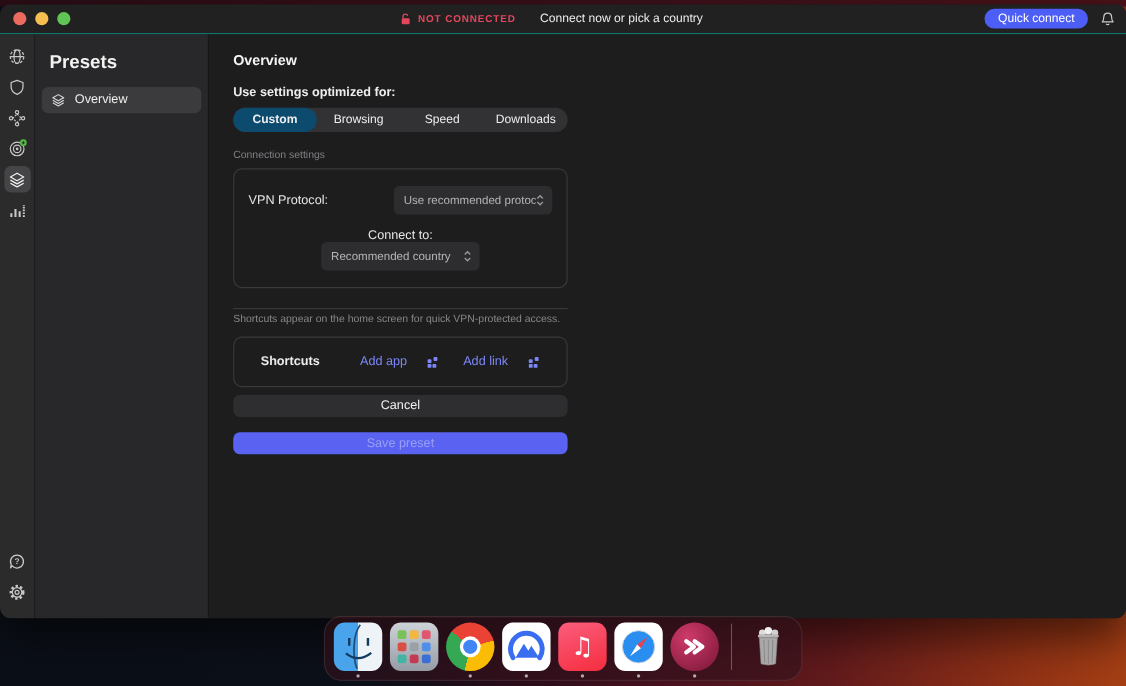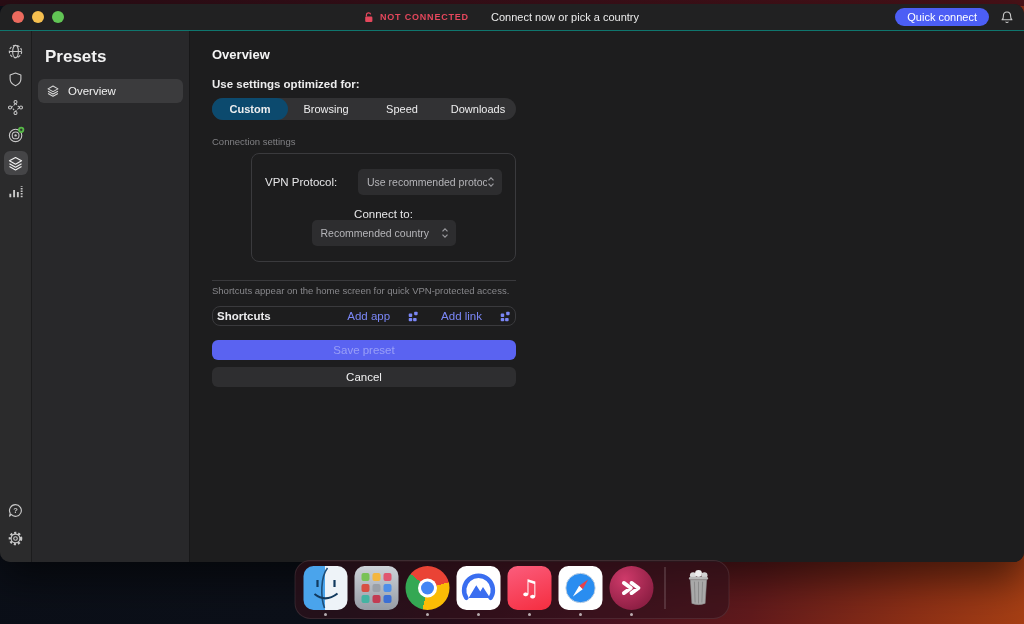--- a/index.html
+++ b/index.html
@@ -59,34 +59,34 @@
 
   .opt-label { margin-top:16px; color:#ededee; font-size:11.5px; font-weight:bold; }
 
   .segments { margin-top:8px; height:22px; background:#323234; border-radius:999px; display:flex; }
   .seg { flex:1; display:flex; align-items:center; justify-content:center; color:#eeeeef;
     font-size:11px; border-radius:999px; cursor:pointer; }
   .seg.selected { background:#0c4a6e; font-weight:bold; }
 
   .section-label { margin-top:16px; color:#808084; font-size:9.5px; }
 
-  .conn-box { margin-top:6px; border:1px solid #3a3a3d; border-radius:8px; padding:15px 13px;margin-left:39px; }
+  .conn-box { margin-top:6px; border:1px solid #3a3a3d; border-radius:8px; padding:15px 13px; }
   .conn-row { display:flex; align-items:center; justify-content:space-between; }
   .conn-row + .conn-row { margin-top:13px;flex-direction:column; }
   .conn-row .lbl { color:#e6e6e8; font-size:11.5px; }
   .dropdown { width:144px; height:26px; background:#2d2d2f; border-radius:5px; display:flex;
     align-items:center; padding:0 7px 0 9px; cursor:pointer; }
   .dropdown .val { flex:1; color:#b5b5b9; font-size:10.5px; white-space:nowrap; overflow:hidden; }
 
   .divider { margin-top:18px; height:1px; background:#39393c; }
 
   .sc-title { margin-top:13px; color:#ededee; font-size:11.5px; font-weight:bold; }
   .sc-sub { margin-top:4px; color:#87878b; font-size:9.5px; }
-  .sc-box { margin-top:10px; border:1px solid #3a3a3d; border-radius:8px; height:20px;
-    display:flex; align-items:center; padding:0 4px; }
+  .sc-box { margin-top:10px; border:1px solid #3a3a3d; border-radius:8px; height:46px;
+    display:flex; align-items:center; padding:0 24px; }
   .sc-box .lbl { color:#ececee; font-size:11.5px; font-weight:bold; flex:1; }
   .sc-link { display:flex; align-items:center; gap:18px; color:#7b87f7; font-size:11.5px;
     cursor:pointer; text-decoration:none; }
   .sc-link + .sc-link { margin-left:22px; }
 
   .btn { width:100%; height:20px; border:none; border-radius:6px; font-size:11.5px;
     font-family:inherit; cursor:pointer; display:block; }
   .btn.save { margin-top:14px; background:#5a63f1; color:rgba(235,238,255,.42); }
   .btn.cancel { margin-top:7px; background:#2e2e30; color:#f2f2f3; }
 
@@ -293,22 +293,22 @@
               <span>Add link</span>
               <svg width="11" height="11" viewBox="0 0 12 12" fill="currentColor">
                 <rect x="0.8" y="2.8" width="3.8" height="3.8" rx="0.9"></rect>
                 <rect x="0.8" y="7.5" width="3.8" height="3.8" rx="0.9"></rect>
                 <rect x="5.6" y="7.5" width="3.8" height="3.8" rx="0.9"></rect>
                 <rect x="6.7" y="0.7" width="3.8" height="3.8" rx="0.9"></rect>
               </svg>
             </a>
           </div>
 
+          <button class="btn cancel">Cancel</button>
           <button class="btn save">Save preset</button>
-          <button class="btn cancel">Cancel</button>
         </div>
       </div>
 
     </div>
   </div>
 
   <div class="dock">
     <div class="dock-item running">
       <div class="tile finder">
         <svg width="44" height="44" viewBox="0 0 44 44">

